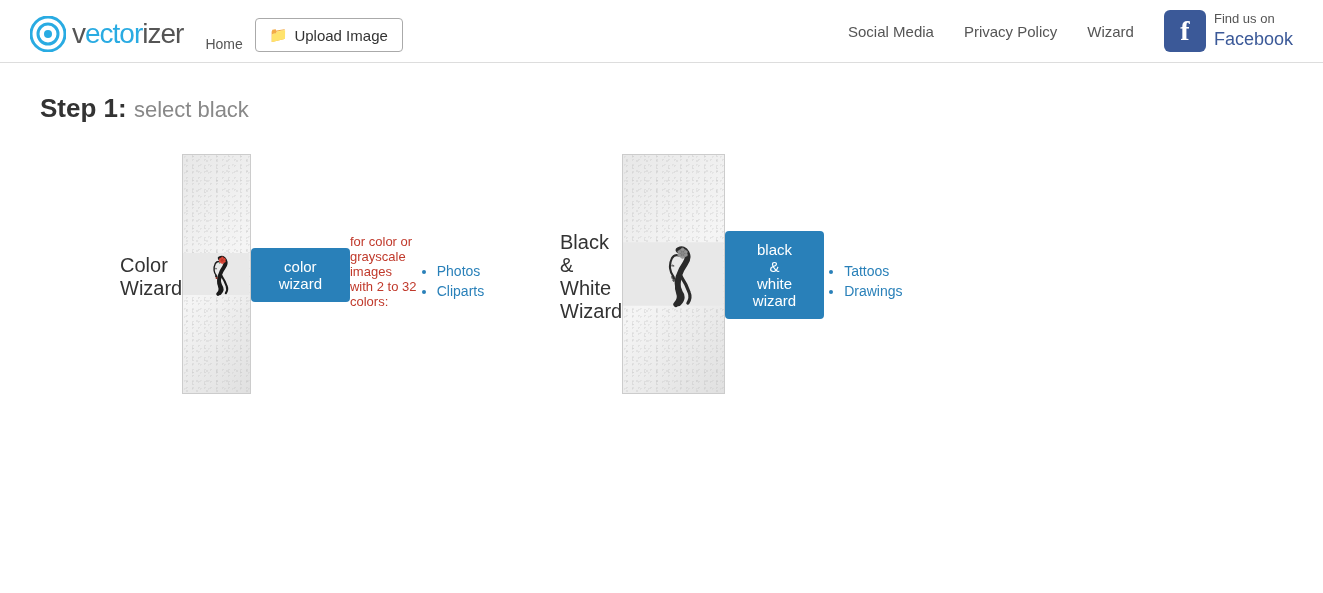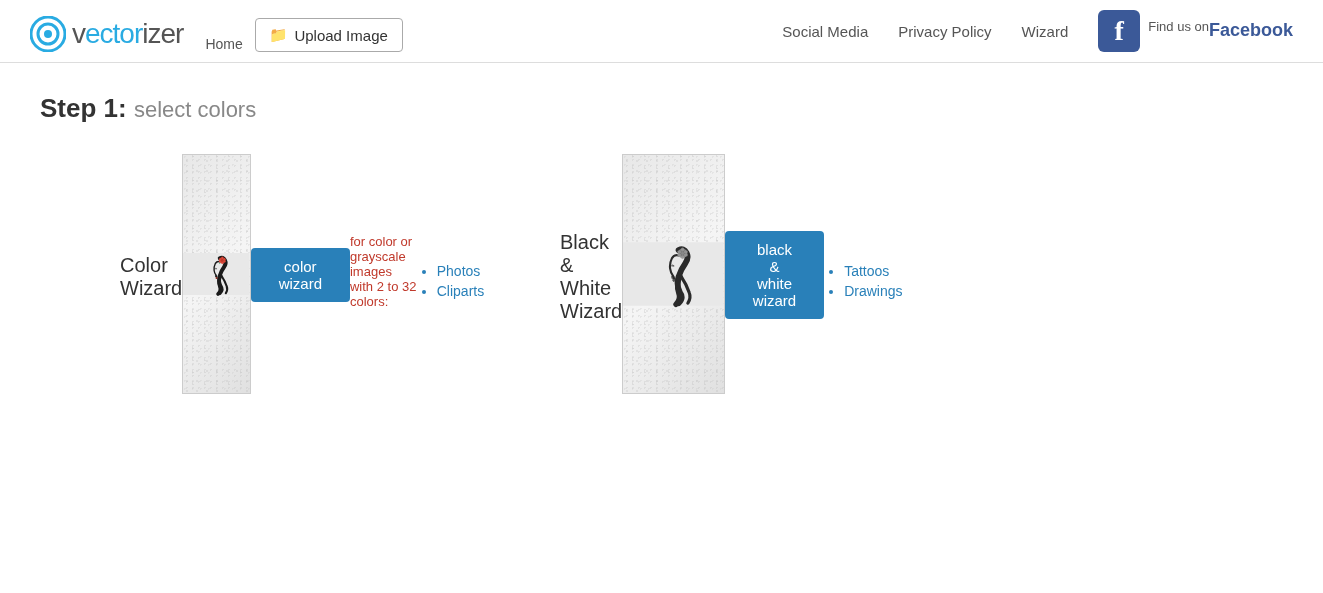--- a/index.html
+++ b/index.html
@@ -74,25 +74,25 @@
       display: flex;
       align-items: center;
       justify-content: center;
       color: white;
       font-size: 28px;
       font-weight: bold;
       font-family: Georgia, serif;
     }
     .fb-text {
       display: flex;
-      flex-direction: row;
+      flex-direction: column;
       line-height: 1.3;
     }
     .fb-text .find { font-size: 13px; color: #555; }
-    .fb-text .facebook { font-size: 18px; color: #3b5998; font-weight: bold; }
+    .fb-text .facebook { font-size: 18px; color: #3b5998; font-weight: normal; }
 
     
     .main {
       padding: 30px 40px;
     }
     .step-heading {
       font-size: 26px;
       font-weight: normal;
       color: #333;
       margin-bottom: 30px;
@@ -222,21 +222,21 @@
         <span class="find">Find us on</span>
         <span class="facebook">Facebook</span>
       </div>
     </a>
   </nav>
 </header>
 
 <main class="main">
   <h2 class="step-heading">
     <span class="step-num">Step 1:</span>
-    <span class="step-sub">select colors</span>
+    <span class="step-sub">select black</span>
   </h2>
 
   <div class="wizards-container">
 
     <div class="wizard-card">
       <div class="wizard-title">Color Wizard</div>
       <div class="wizard-image">
 
         <svg class="face-svg" viewBox="0 0 380 240" xmlns="http://www.w3.org/2000/svg">
 

